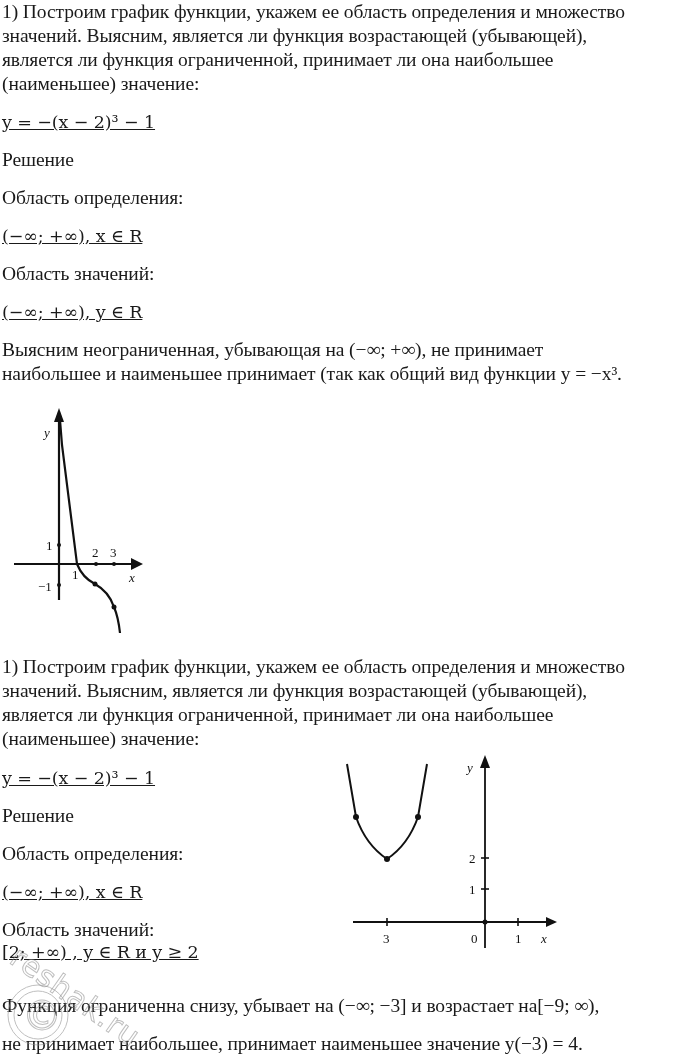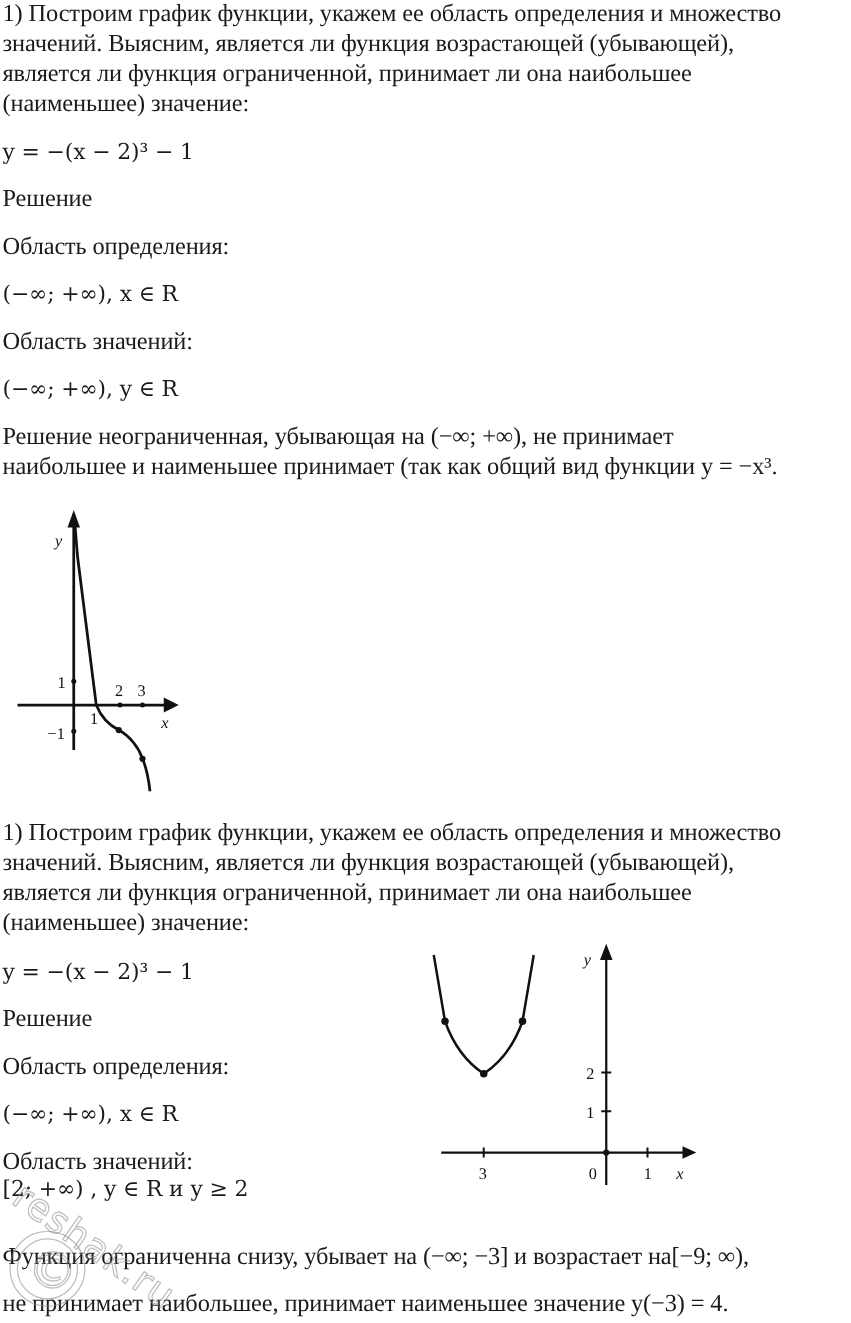--- a/index.html
+++ b/index.html
@@ -7,21 +7,21 @@
     width: 681px; height: 1058px; position: relative; overflow: hidden;
     font-family: "Liberation Serif", "DejaVu Serif", serif;
     color: #1a1a1a;
   }
   .line {
     position: absolute; left: 2px; white-space: nowrap;
     font-size: 19.5px; line-height: 24px;
     transform-origin: left top;
     letter-spacing: -0.1px;
   }
-  .math { font-family: "DejaVu Serif", "Liberation Serif", serif; font-size: 17.5px; }
+  .math { font-family: "DejaVu Serif", "Liberation Serif", serif; font-size: 17.5px; text-decoration: underline; }
   svg { position: absolute; overflow: visible; }
   .lbl { font-family: "Liberation Serif", serif; font-size: 13px; fill: #111; }
   .lbl-i { font-family: "Liberation Serif", serif; font-size: 13px; font-style: italic; fill: #111; }
   .wm { position: absolute; left: 0; top: 0; pointer-events: none; }
 </style>
 </head>
 <body>
 
 <div>
   <div class="line" style="top:0px">1) Построим график функции, укажем ее область определения и множество</div>
@@ -30,21 +30,21 @@
   <div class="line" style="top:72px">(наименьшее) значение:</div>
 
   <div class="line math" style="top:110px">
     <span>y = −(x − 2)³ − 1</span>
   </div>
   <div class="line" style="top:148px">Решение</div>
   <div class="line" style="top:186px">Область определения:</div>
   <div class="line math" style="top:224px">(−∞; +∞), x ∈ R</div>
   <div class="line" style="top:262px">Область значений:</div>
   <div class="line math" style="top:300px">(−∞; +∞), y ∈ R</div>
-  <div class="line" style="top:338px">Решение неограниченная, убывающая на (−∞; +∞), не принимает</div>
+  <div class="line" style="top:338px">Выясним неограниченная, убывающая на (−∞; +∞), не принимает</div>
   <div class="line" style="top:362px">наибольшее и наименьшее принимает (так как общий вид функции y = −x³.</div>
 </div>
 
 <svg style="left:0;top:0" width="681" height="1058">
   <defs>
     <marker id="arr" markerWidth="10" markerHeight="10" refX="5" refY="5" orient="auto" markerUnits="userSpaceOnUse">
       <path d="M0,1 L10,5 L0,9 Z" fill="#111"></path>
     </marker>
   </defs>
   <g>

